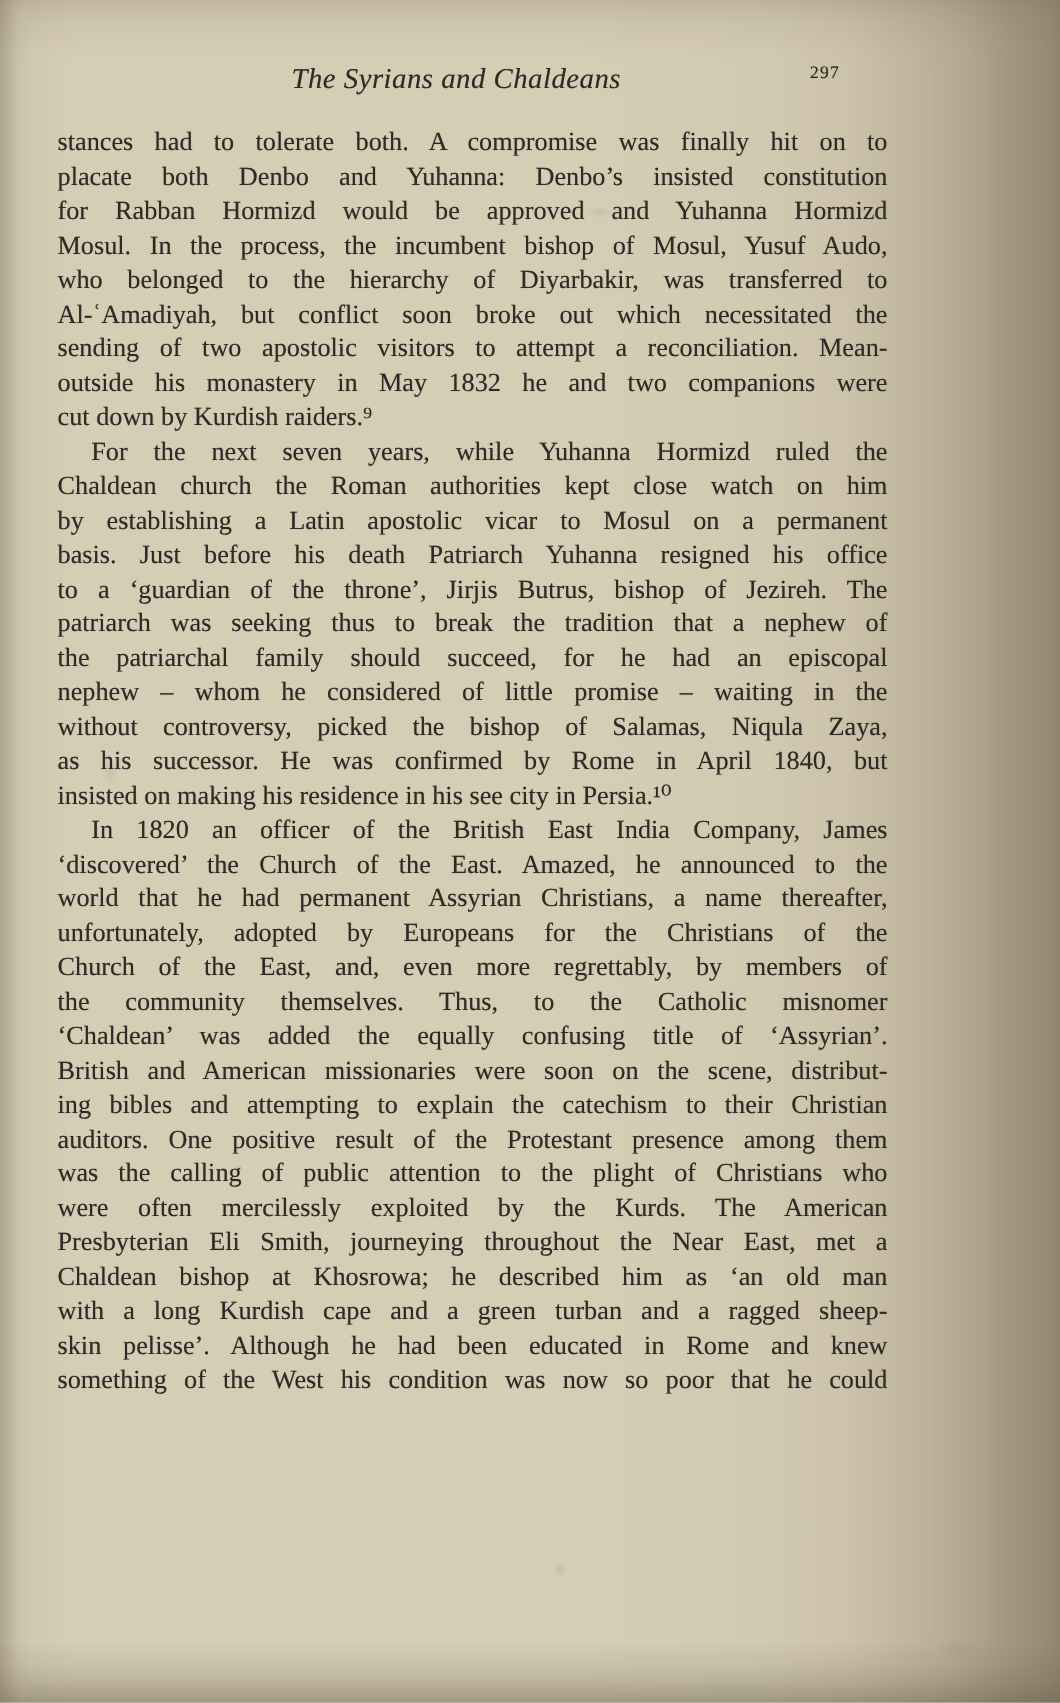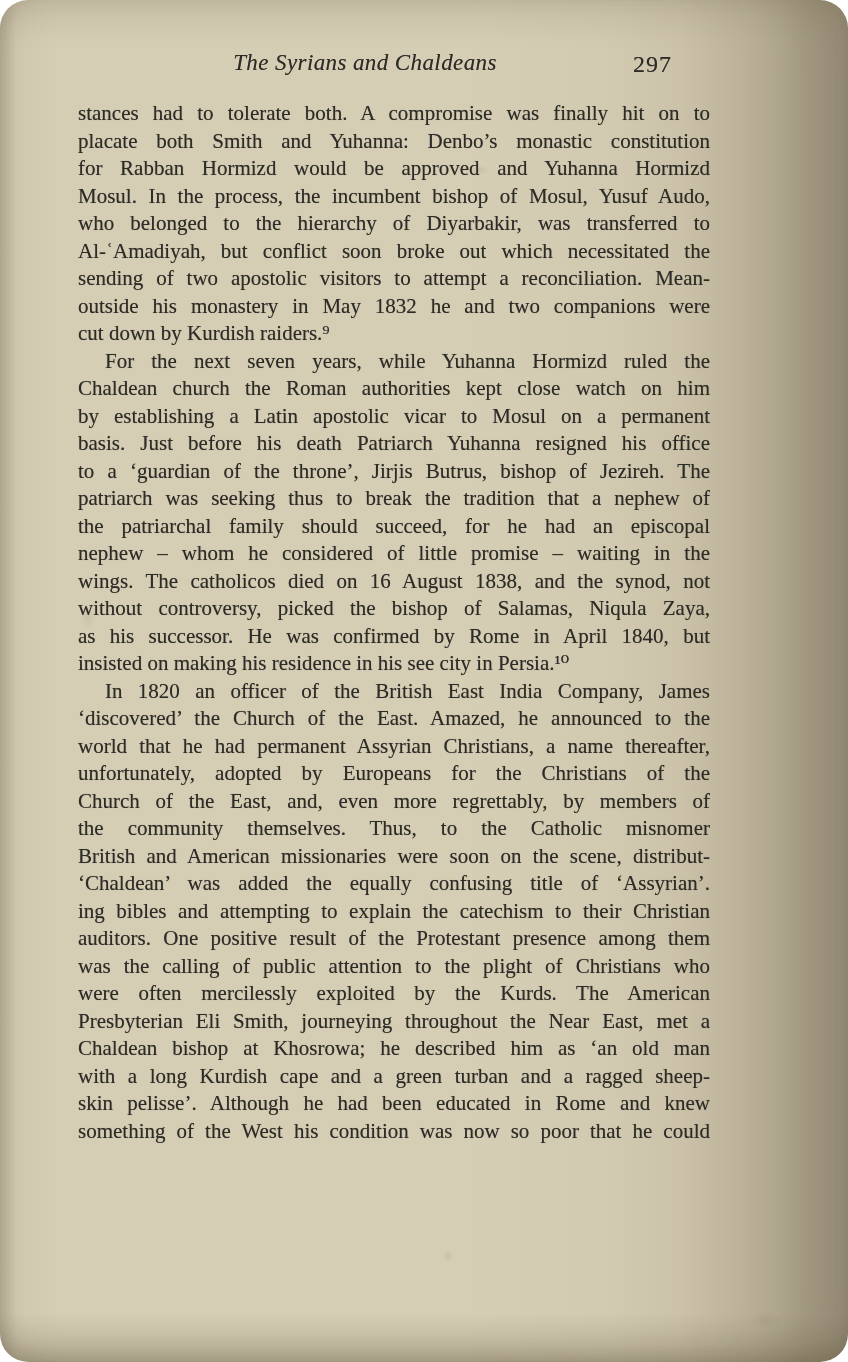--- a/index.html
+++ b/index.html
@@ -20,21 +20,20 @@
       linear-gradient(180deg, rgba(120,108,84,0.10) 0%, rgba(120,108,84,0.0) 3%,
                       rgba(120,108,84,0.0) 96.5%, rgba(90,78,54,0.22) 100%),
       linear-gradient(90deg,
         #bdb49c 0%, #d0c7af 2%, #d6cdb5 7%,
         #d6cdb5 55%, #d2c9b1 72%, #cbc2a9 80%,
         #b9af97 89%, #aaa089 95%, #a69c86 100%);
     box-shadow:
       inset -55px 0 70px -30px rgba(96,85,62,0.35),
       inset 10px 0 24px -10px rgba(96,85,62,0.22),
       inset 0 -14px 26px -12px rgba(96,85,62,0.30);
-    border-radius: 28px;
   }
   
   .page::before {
     content: "";
     position: absolute;
     inset: 0;
     background:
       radial-gradient(14px 7px at 480px 170px, rgba(110,96,70,0.12), rgba(110,96,70,0) 70%),
       radial-gradient(10px 16px at 88px 618px, rgba(110,96,70,0.10), rgba(110,96,70,0) 70%),
       radial-gradient(26px 12px at 766px 1320px, rgba(110,96,70,0.10), rgba(110,96,70,0) 70%),
@@ -57,92 +56,90 @@
     margin-left: -26px;
     font-style: italic;
     font-size: 23px;
     letter-spacing: 0.4px;
     text-shadow: 0 0 0.6px rgba(45,43,38,0.5);
   }
   .page-number {
     position: absolute;
     right: 38px;
     top: 1px;
-    font-size: 24px;
+    font-size: 14px;
     letter-spacing: 1px;
     text-shadow: 0 0 0.6px rgba(45,43,38,0.5);
   }
   .page-text {
     position: absolute;
     top: 100px;
     left: 46px;
     width: 664px;
     color: #2d2b26;
     font-size: 21px;
     line-height: 27.5px;
     text-shadow: 0 0 0.7px rgba(45,43,38,0.48);
   }
   .para { margin: 0; }
   .line {
     text-align: justify;
     text-align-last: justify;
     white-space: normal;
-    margin-left: 32px;
   }
   .line.no-justify {
     text-align: center;
     text-align-last: left;
   }
   .para.indent .line:first-child {
     text-indent: 27px;
   }
 </style>
 </head>
 <body>
 
 <div class="page">
   <div class="running-header">
     <div class="running-title">The Syrians and Chaldeans</div>
     <div class="page-number">297</div>
   </div>
   <div class="page-text">
       <div class="para">
         <div class="line">stances had to tolerate both. A compromise was finally hit on to</div>
-        <div class="line">placate both Smith and Yuhanna: Denbo’s monastic constitution</div>
+        <div class="line">placate both Denbo and Yuhanna: Denbo’s insisted constitution</div>
         <div class="line">for Rabban Hormizd would be approved and Yuhanna Hormizd</div>
         <div class="line">Mosul. In the process, the incumbent bishop of Mosul, Yusuf Audo,</div>
         <div class="line">who belonged to the hierarchy of Diyarbakir, was transferred to</div>
         <div class="line">Al-ʿAmadiyah, but conflict soon broke out which necessitated the</div>
         <div class="line">sending of two apostolic visitors to attempt a reconciliation. Mean-</div>
         <div class="line">outside his monastery in May 1832 he and two companions were</div>
         <div class="line no-justify">cut down by Kurdish raiders.⁹</div>
       </div>
       <div class="para indent">
         <div class="line">For the next seven years, while Yuhanna Hormizd ruled the</div>
         <div class="line">Chaldean church the Roman authorities kept close watch on him</div>
         <div class="line">by establishing a Latin apostolic vicar to Mosul on a permanent</div>
         <div class="line">basis. Just before his death Patriarch Yuhanna resigned his office</div>
         <div class="line">to a ‘guardian of the throne’, Jirjis Butrus, bishop of Jezireh. The</div>
         <div class="line">patriarch was seeking thus to break the tradition that a nephew of</div>
         <div class="line">the patriarchal family should succeed, for he had an episcopal</div>
         <div class="line">nephew – whom he considered of little promise – waiting in the</div>
-        <div class="line">wings. The catholicos died on 16 August 1838, and the synod, not</div>
         <div class="line">without controversy, picked the bishop of Salamas, Niqula Zaya,</div>
         <div class="line">as his successor. He was confirmed by Rome in April 1840, but</div>
         <div class="line no-justify">insisted on making his residence in his see city in Persia.¹⁰</div>
       </div>
       <div class="para indent">
         <div class="line">In 1820 an officer of the British East India Company, James</div>
         <div class="line">‘discovered’ the Church of the East. Amazed, he announced to the</div>
         <div class="line">world that he had permanent Assyrian Christians, a name thereafter,</div>
         <div class="line">unfortunately, adopted by Europeans for the Christians of the</div>
         <div class="line">Church of the East, and, even more regrettably, by members of</div>
         <div class="line">the community themselves. Thus, to the Catholic misnomer</div>
+        <div class="line">‘Chaldean’ was added the equally confusing title of ‘Assyrian’.</div>
         <div class="line">British and American missionaries were soon on the scene, distribut-</div>
-        <div class="line">‘Chaldean’ was added the equally confusing title of ‘Assyrian’.</div>
         <div class="line">ing bibles and attempting to explain the catechism to their Christian</div>
         <div class="line">auditors. One positive result of the Protestant presence among them</div>
         <div class="line">was the calling of public attention to the plight of Christians who</div>
         <div class="line">were often mercilessly exploited by the Kurds. The American</div>
         <div class="line">Presbyterian Eli Smith, journeying throughout the Near East, met a</div>
         <div class="line">Chaldean bishop at Khosrowa; he described him as ‘an old man</div>
         <div class="line">with a long Kurdish cape and a green turban and a ragged sheep-</div>
         <div class="line">skin pelisse’. Although he had been educated in Rome and knew</div>
         <div class="line">something of the West his condition was now so poor that he could</div>
       </div>

